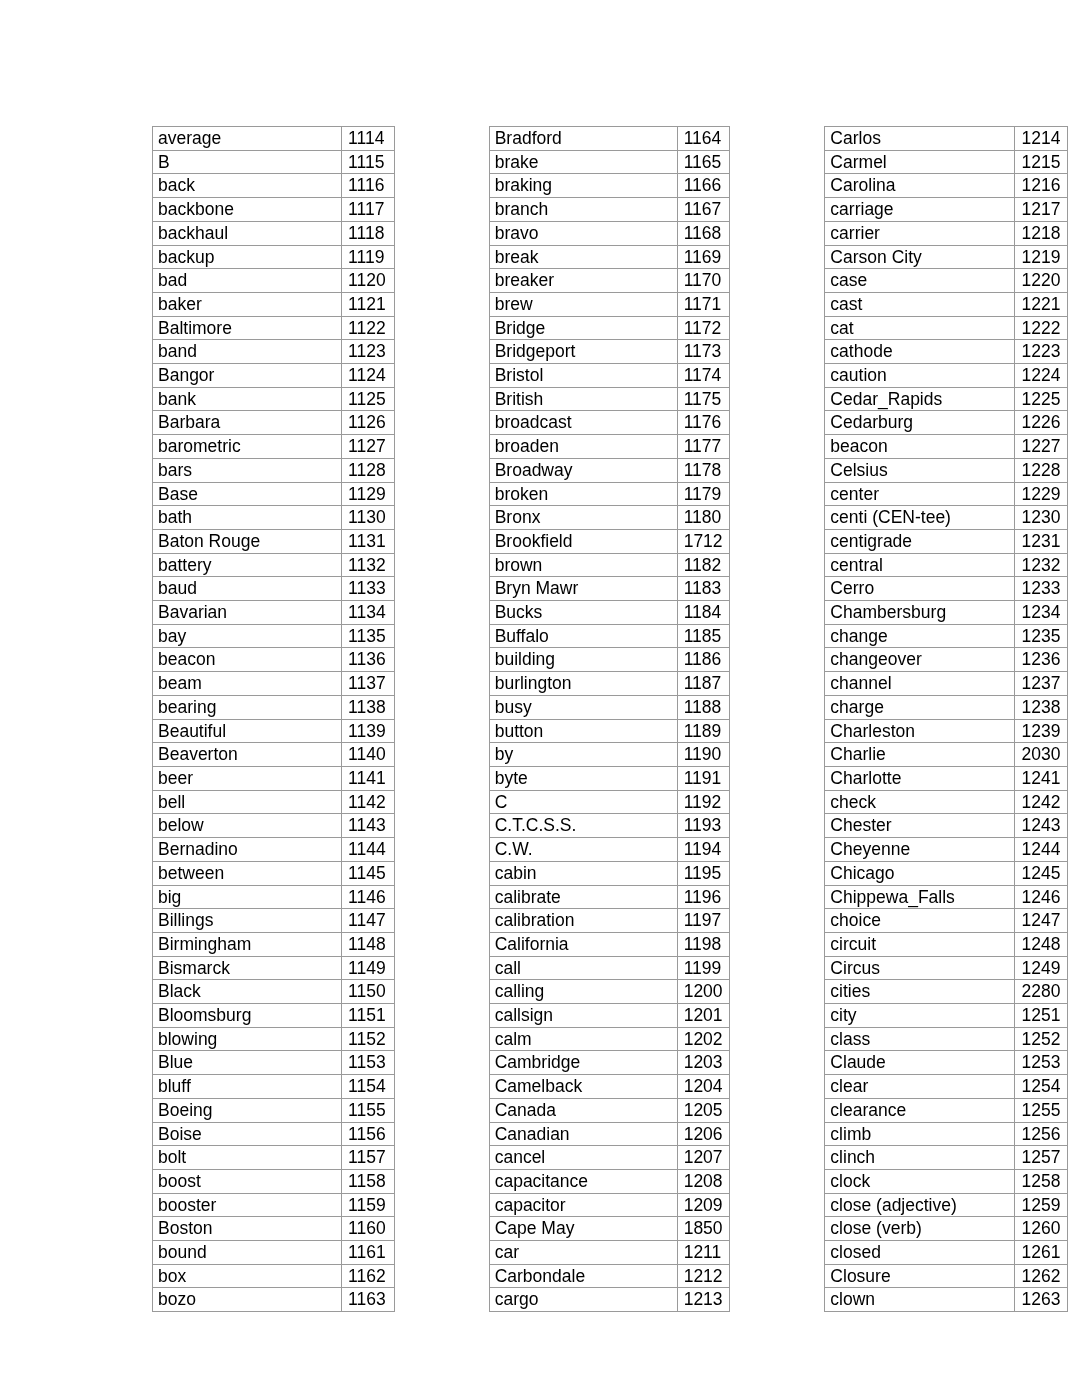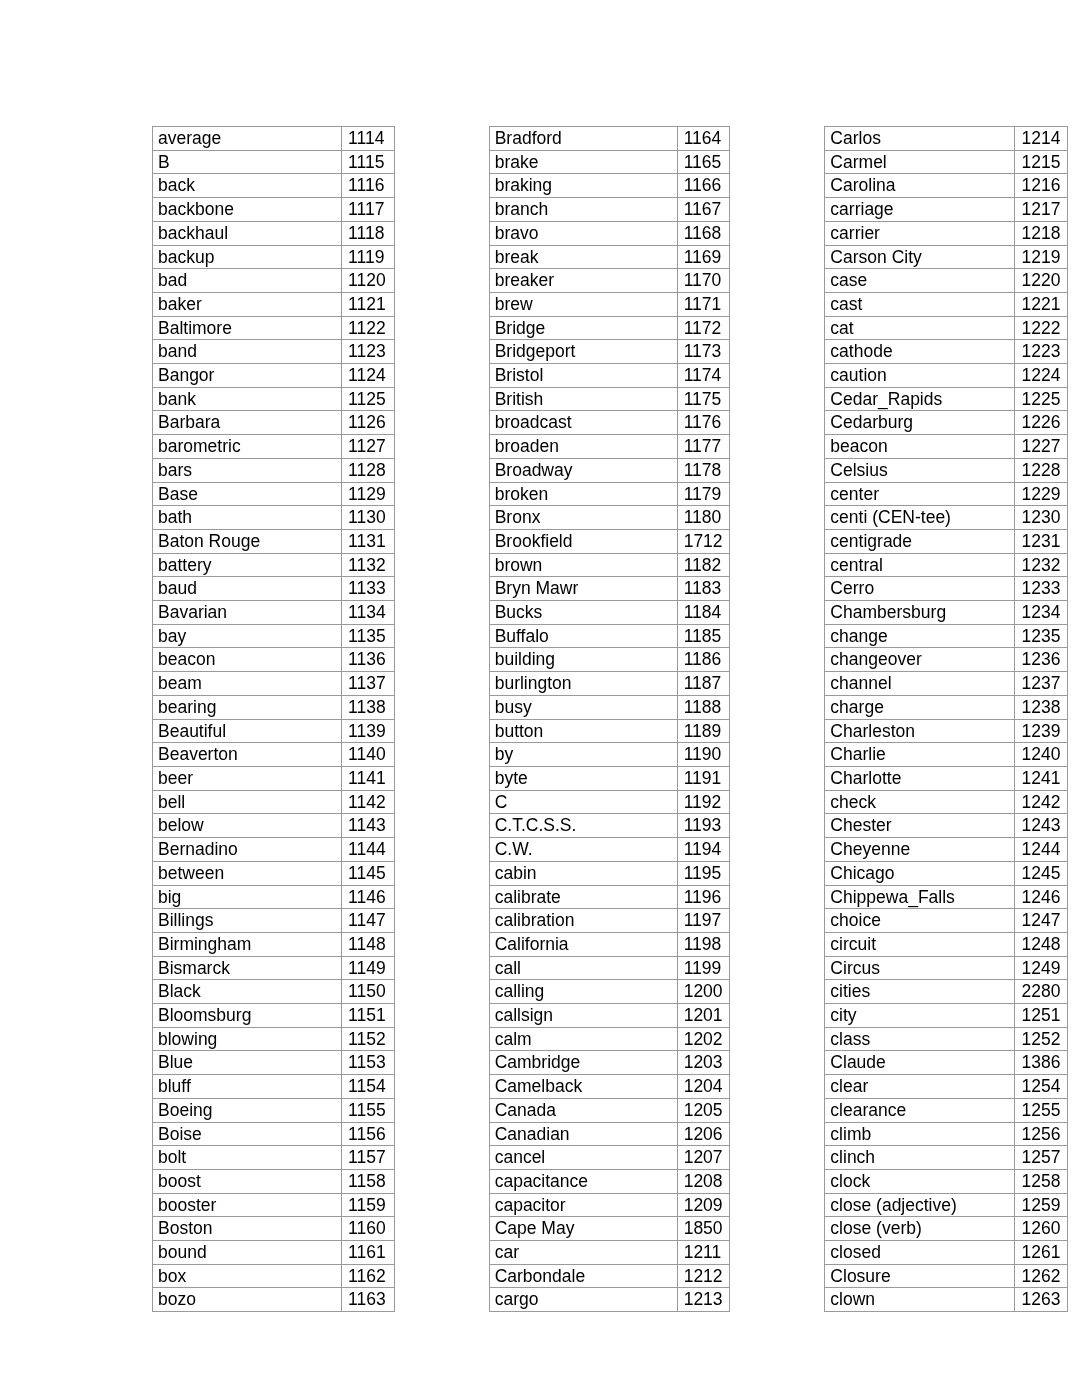--- a/index.html
+++ b/index.html
@@ -626,21 +626,21 @@
           <tr>
             <td class="term">charge</td>
             <td class="num">1238</td>
           </tr>
           <tr>
             <td class="term">Charleston</td>
             <td class="num">1239</td>
           </tr>
           <tr>
             <td class="term">Charlie</td>
-            <td class="num">1240</td>
+            <td class="num">2030</td>
           </tr>
           <tr>
             <td class="term">Charlotte</td>
             <td class="num">1241</td>
           </tr>
           <tr>
             <td class="term">check</td>
             <td class="num">1242</td>
           </tr>
           <tr>
@@ -678,21 +678,21 @@
           <tr>
             <td class="term">city</td>
             <td class="num">1251</td>
           </tr>
           <tr>
             <td class="term">class</td>
             <td class="num">1252</td>
           </tr>
           <tr>
             <td class="term">Claude</td>
-            <td class="num">1386</td>
+            <td class="num">1253</td>
           </tr>
           <tr>
             <td class="term">clear</td>
             <td class="num">1254</td>
           </tr>
           <tr>
             <td class="term">clearance</td>
             <td class="num">1255</td>
           </tr>
           <tr>

